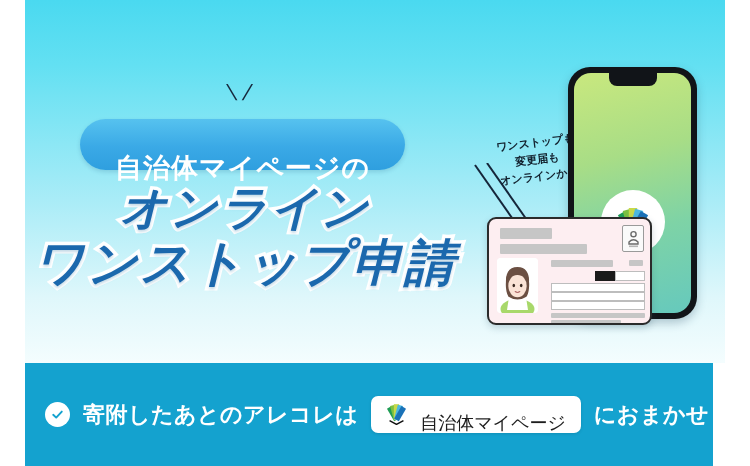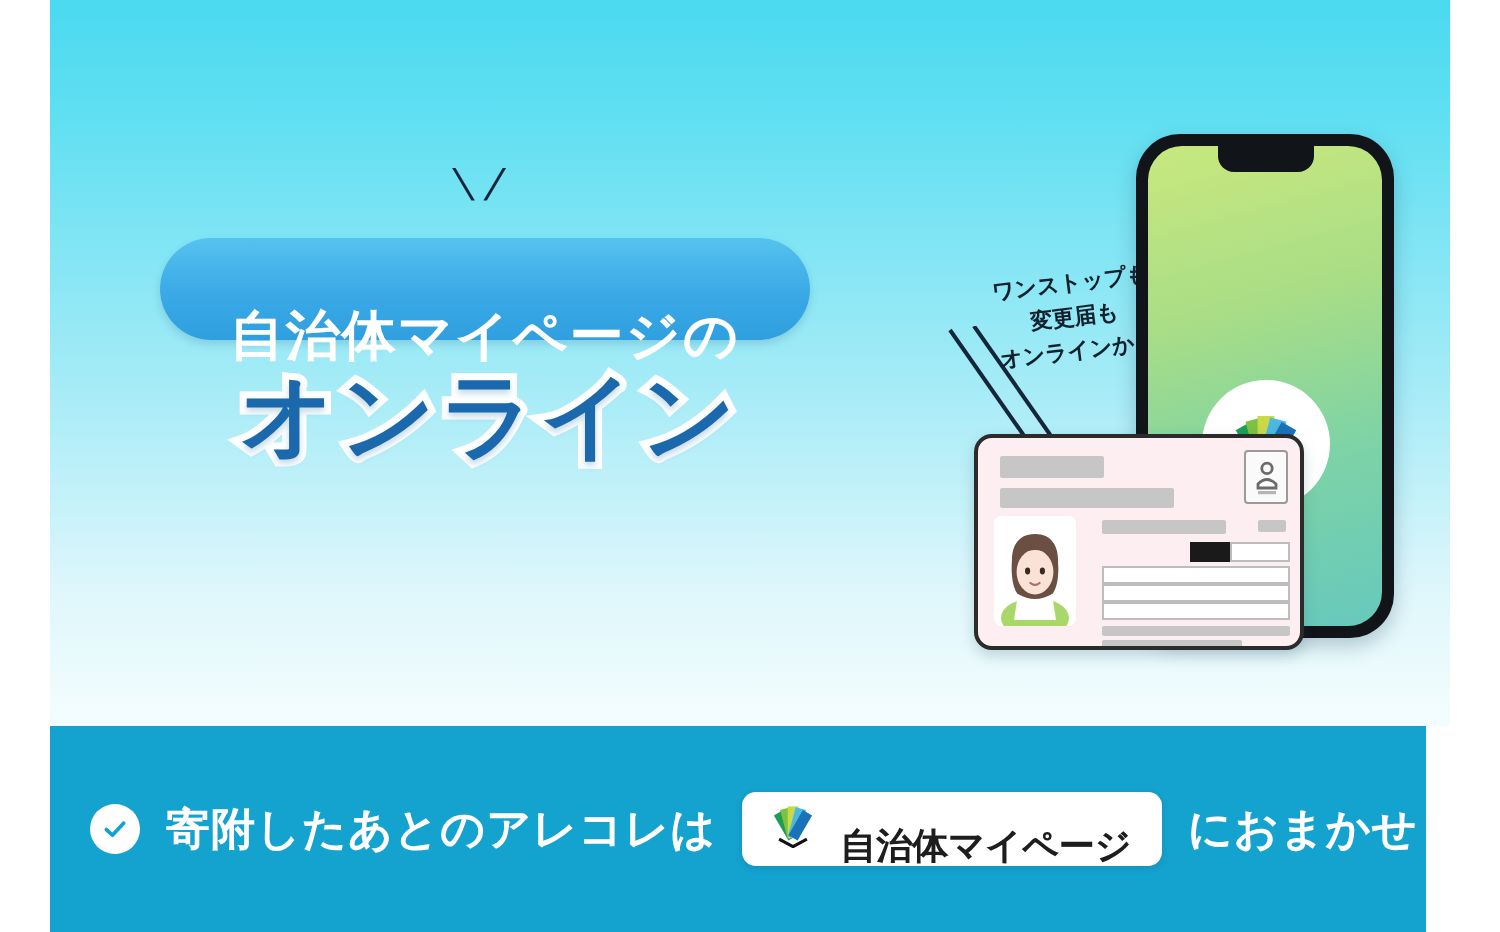--- a/index.html
+++ b/index.html
@@ -53,20 +53,21 @@
     text-align:center; line-height:1.02;
   }
   .hl-line {
     display:block;
     font-size:47px; font-weight:700; letter-spacing:2px;
     color:#1b68ad;
     white-space:nowrap;
     -webkit-text-stroke:7px #ffffff;
     paint-order:stroke fill;
     text-shadow:0 2px 3px rgba(120,170,200,.45);
+    font-style:italic;
   }
   .hl-line.l2 { font-size:50px; margin-top:6px; }
   
   .annot {
     position:absolute; left:473px; top:134px;
     transform:rotate(-7deg);
     text-align:center;
     color:#12212e;
     font-size:11px; font-weight:700; line-height:1.55;
     white-space:nowrap;
@@ -139,21 +140,21 @@
     white-space:nowrap;
   }
   .logo-pill {
     background:#ffffff; border-radius:7px;
     height:37px; padding:0 15px 0 11px;
     display:flex; align-items:center; gap:9px;
     flex:0 0 auto;
     box-shadow:0 1px 3px rgba(0,60,80,.18);
   }
   .logo-pill-text {
-    color:#1d1d1d; font-size:18px; font-weight:700; white-space:nowrap;margin-top:17px;
+    color:#1d1d1d; font-size:18px; font-weight:400; white-space:nowrap;margin-top:17px;
   }
 </style>
 </head>
 <body>
 
 <div id="banner">
 
   <div class="stage">
     <div class="sky"></div>
 
@@ -161,20 +162,21 @@
       <span class="slash l">\</span>
       <span class="slash r">/</span>
     </div>
 
     <div class="pill">
       <span class="pill-text">自治体マイページの</span>
     </div>
 
     <div class="headline">
       <span class="hl-line l1">オンライン</span>
+      <span class="hl-line l2">ワンストップ申請</span>
     </div>
 
     <svg class="annot-lines" viewBox="0 0 66 66">
       <line x1="2" y1="2" x2="44" y2="62" stroke="#15263a" stroke-width="2"></line>
       <line x1="14" y1="0" x2="56" y2="60" stroke="#15263a" stroke-width="2"></line>
     </svg>
 
     <div class="annot">
       <div>ワンストップも</div>
       <div>変更届も</div>

